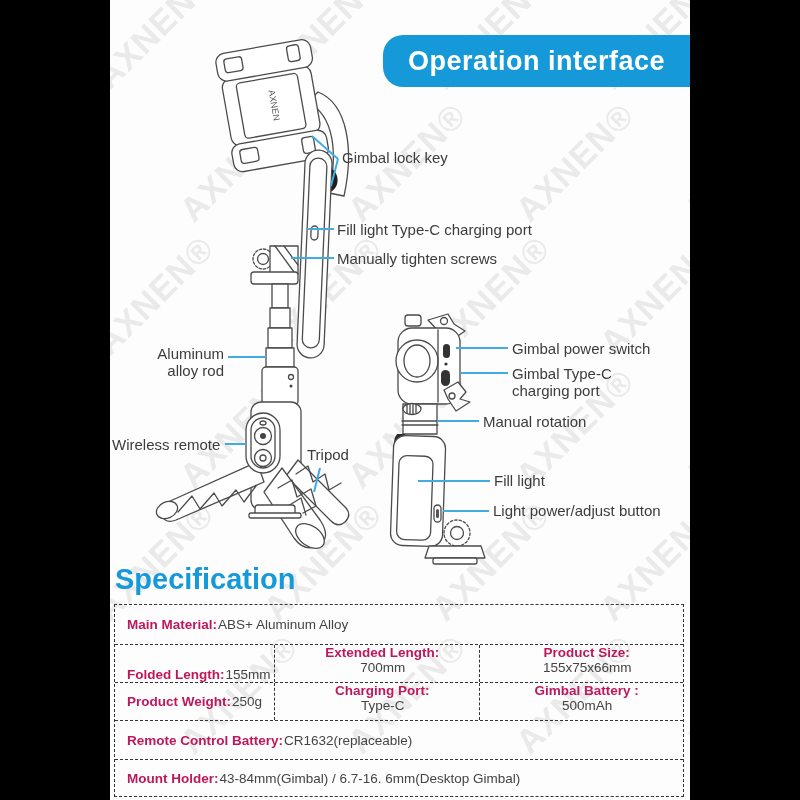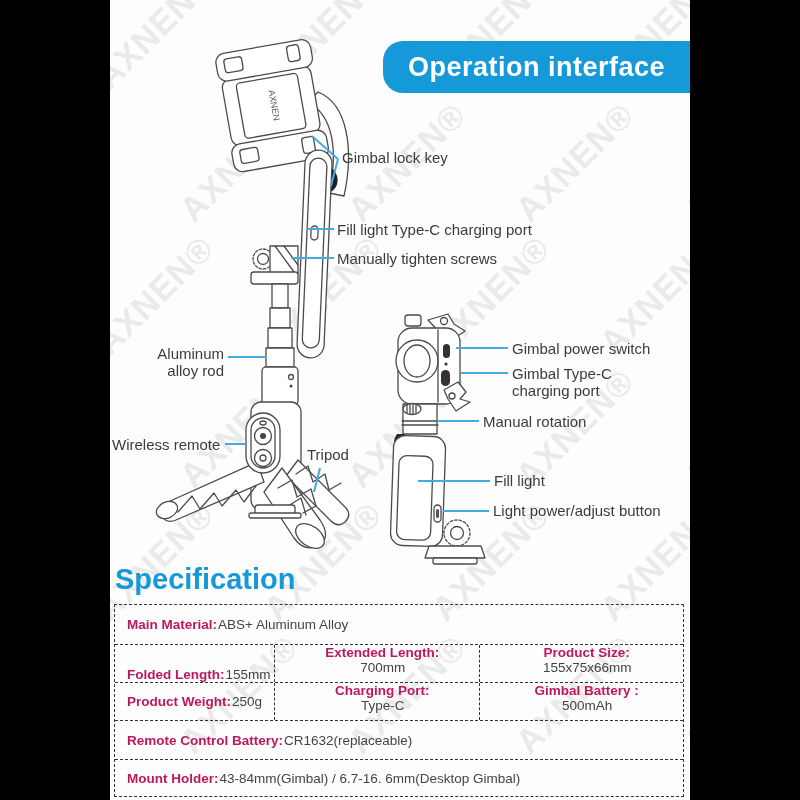--- a/index.html
+++ b/index.html
@@ -2,21 +2,21 @@
 <html><head>
 <meta charset="utf-8">
 <style>
   html,body{margin:0;padding:0;background:#000;}
   .page{position:relative;width:800px;height:800px;background:#000;overflow:hidden;
         font-family:"Liberation Sans",sans-serif;}
   .content{position:absolute;left:110px;top:0;width:580px;height:800px;background:#fdfdfd;overflow:hidden;}
   .wm-layer{position:absolute;inset:0;pointer-events:none;}
   .wm{position:absolute;font-weight:700;font-size:34px;letter-spacing:1px;color:#eaeaea;
       transform:rotate(-45deg);white-space:nowrap;user-select:none;}
-  .banner{position:absolute;left:273px;top:41px;width:307px;height:52px;border-radius:20px 0 0 20px;
+  .banner{position:absolute;left:273px;top:35px;width:307px;height:52px;border-radius:20px 0 0 20px;
           display:flex;align-items:center;justify-content:center;}
   .banner span{color:#fff;font-weight:700;font-size:27px;letter-spacing:0.5px;}
   svg.layer{position:absolute;left:0;top:0;}
   .callout{position:absolute;font-size:15px;line-height:17px;color:#3c3c3c;white-space:nowrap;}
   .spec-heading{position:absolute;left:5px;top:563px;font-size:29px;font-weight:700;}
   .spec-table{position:absolute;left:4px;top:604px;width:570px;border:1.5px dashed #333;
               box-sizing:border-box;background:transparent;}
   .spec-row{display:flex;align-items:stretch;}
   .spec-row + .spec-row{border-top:1.5px dashed #333;}
   .spec-cell{display:flex;align-items:center;padding-left:12px;box-sizing:border-box;

